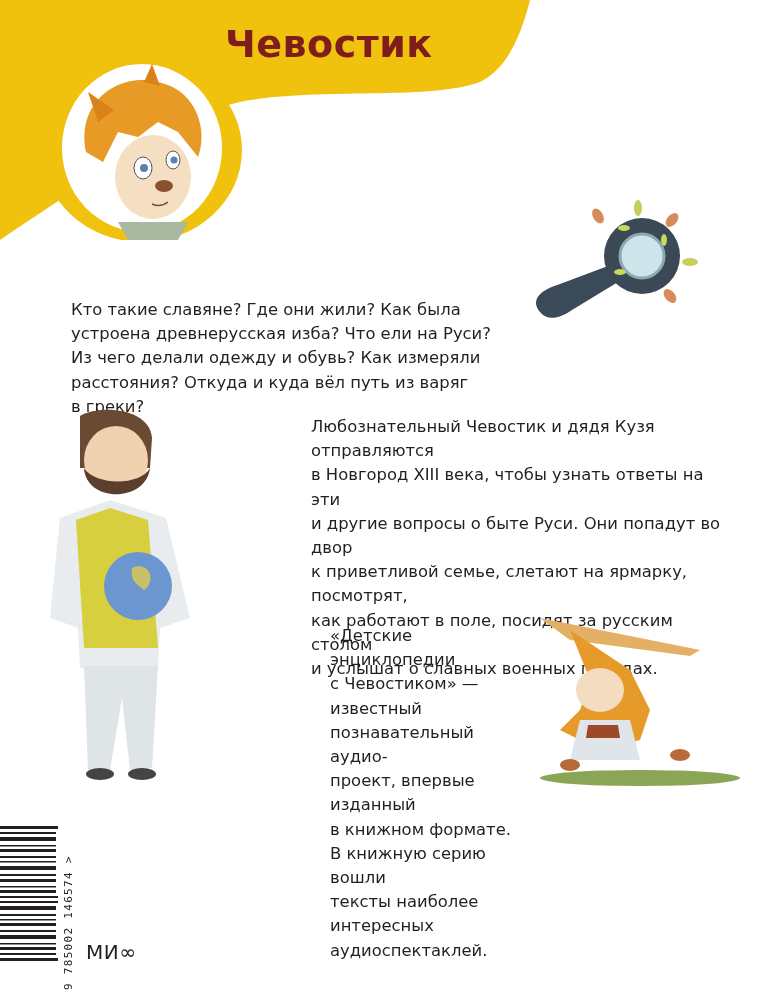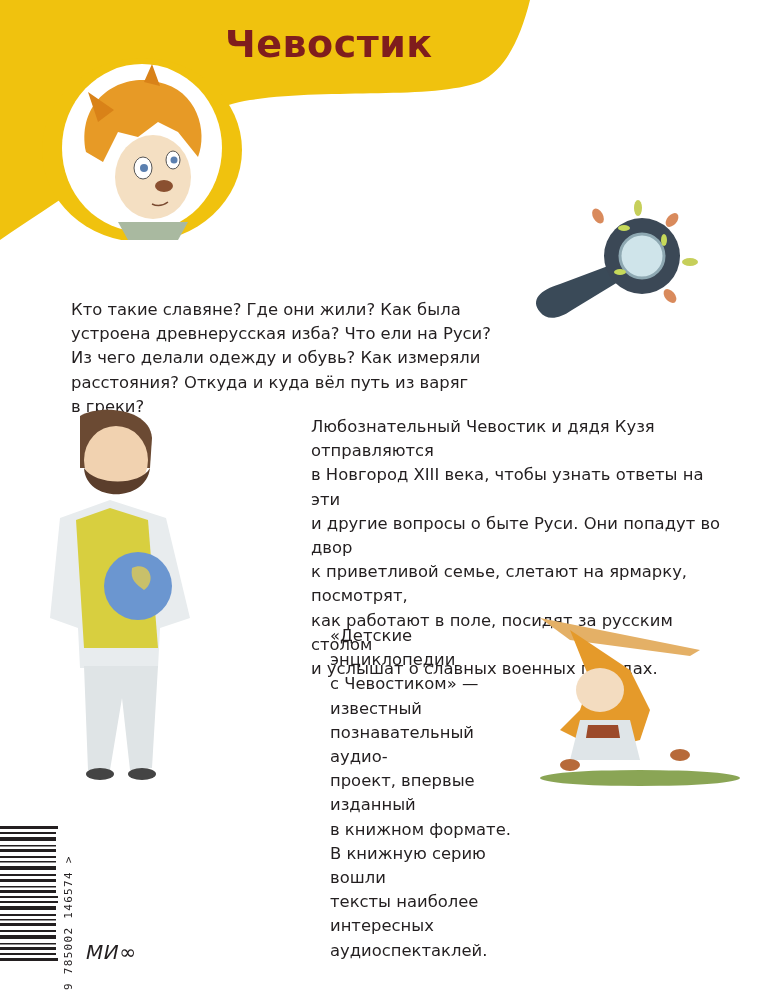--- a/index.html
+++ b/index.html
@@ -25,21 +25,21 @@
   .p3 { left: 330px; top: 624px; width: 200px; }
   .illus { position: absolute; }
   .barcode { position: absolute; left: 0; top: 822px; width: 72px; height: 160px; }
   .isbn {
     position: absolute; left: 62px; top: 990px; transform-origin: left top;
     transform: rotate(-90deg); font-size: 11px; letter-spacing: 1.3px; color:#231f20;
     font-family: "DejaVu Sans Mono", monospace; white-space: nowrap;
   }
   .publisher {
     position: absolute; left: 86px; top: 940px; font-size: 20px; color: #231f20;
-    font-family: "DejaVu Sans", sans-serif; letter-spacing: 0.5px; font-style: italic;
+    font-family: "DejaVu Sans", sans-serif; letter-spacing: 0.5px;
   }
 </style>
 </head>
 <body>
 
 <svg class="banner" viewBox="0 0 765 240" width="765" height="240">
   <path d="M0 0 H530 C520 40 505 70 480 82 C430 100 330 88 250 100 C190 110 120 160 0 240 Z" fill="#f0c20e"></path>
   <ellipse cx="142" cy="150" rx="100" ry="92" fill="#f0c20e"></ellipse>
 </svg>
 

